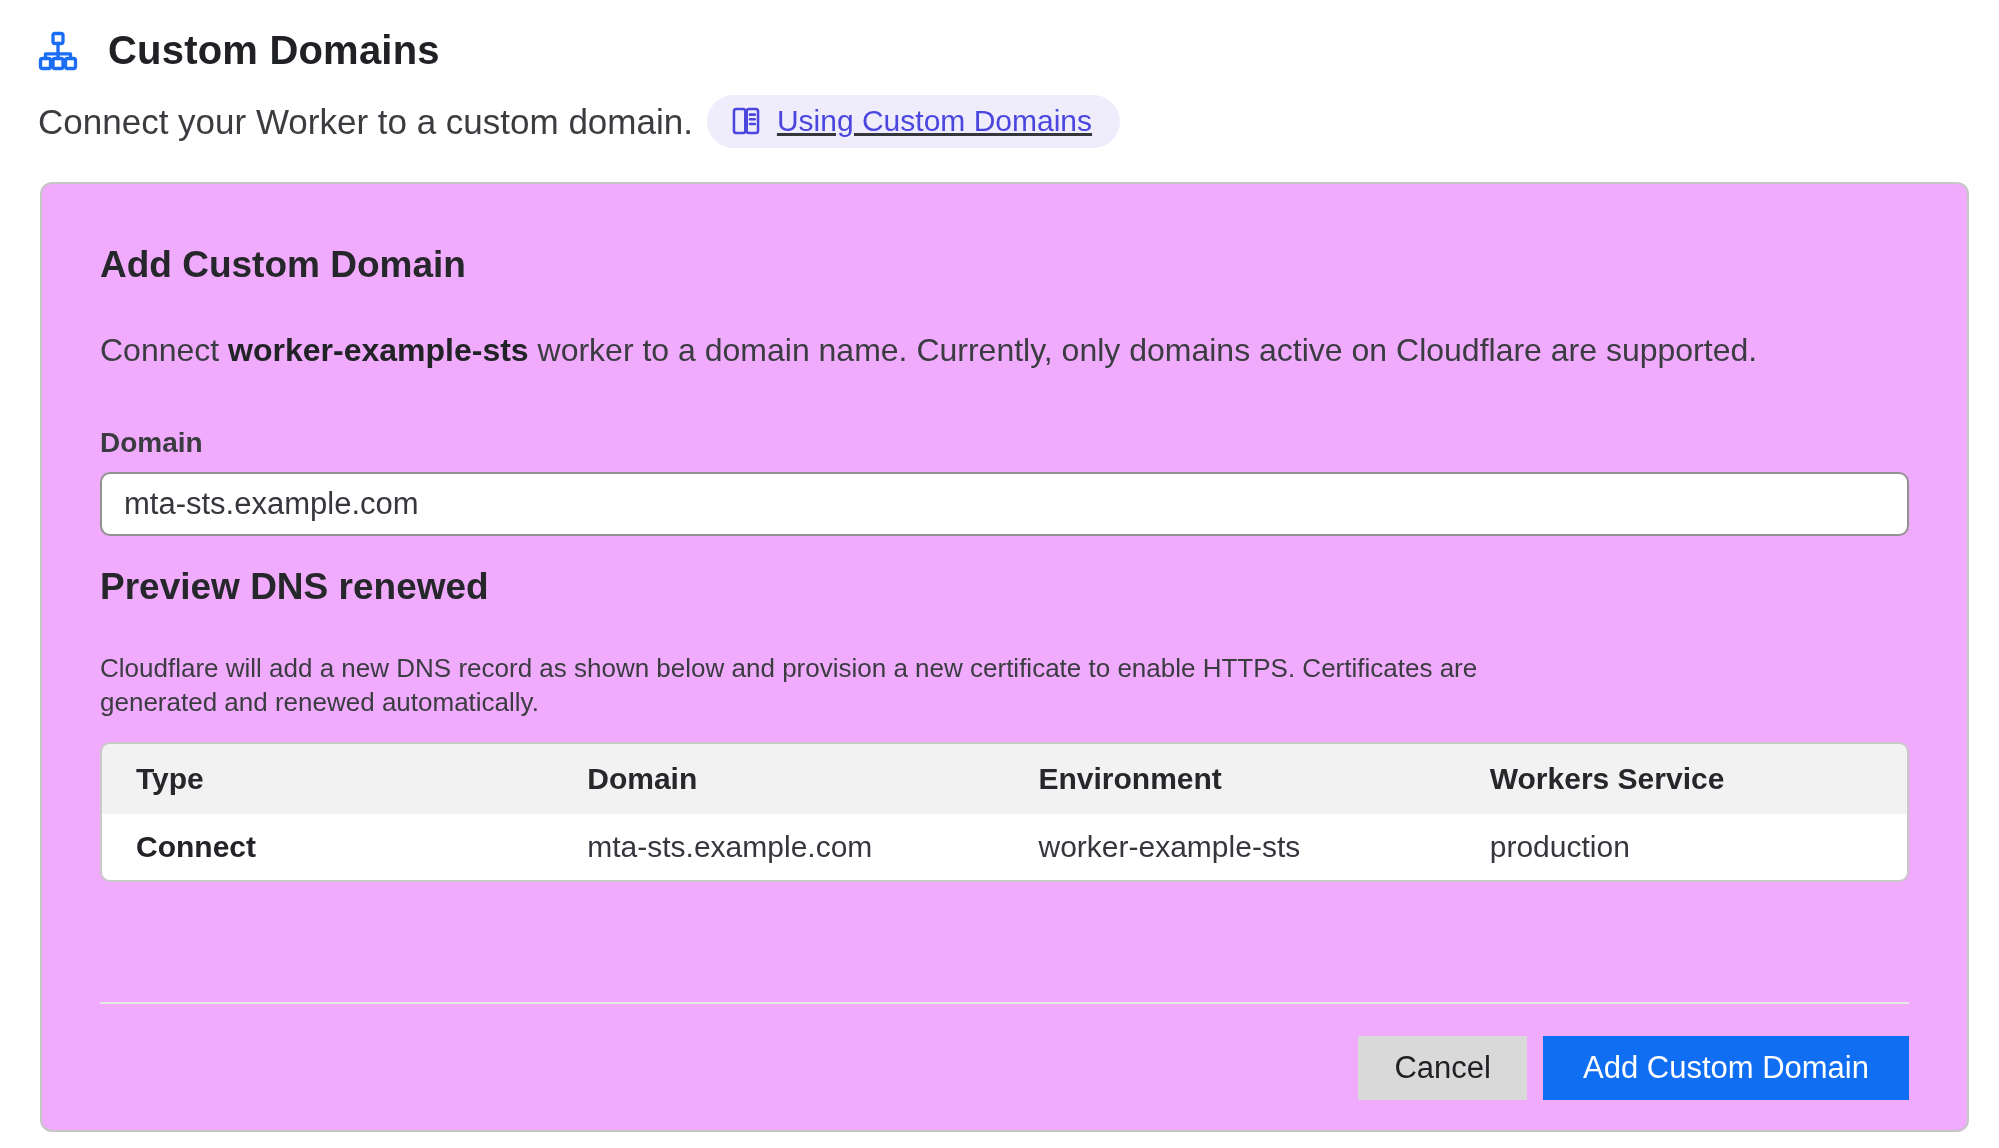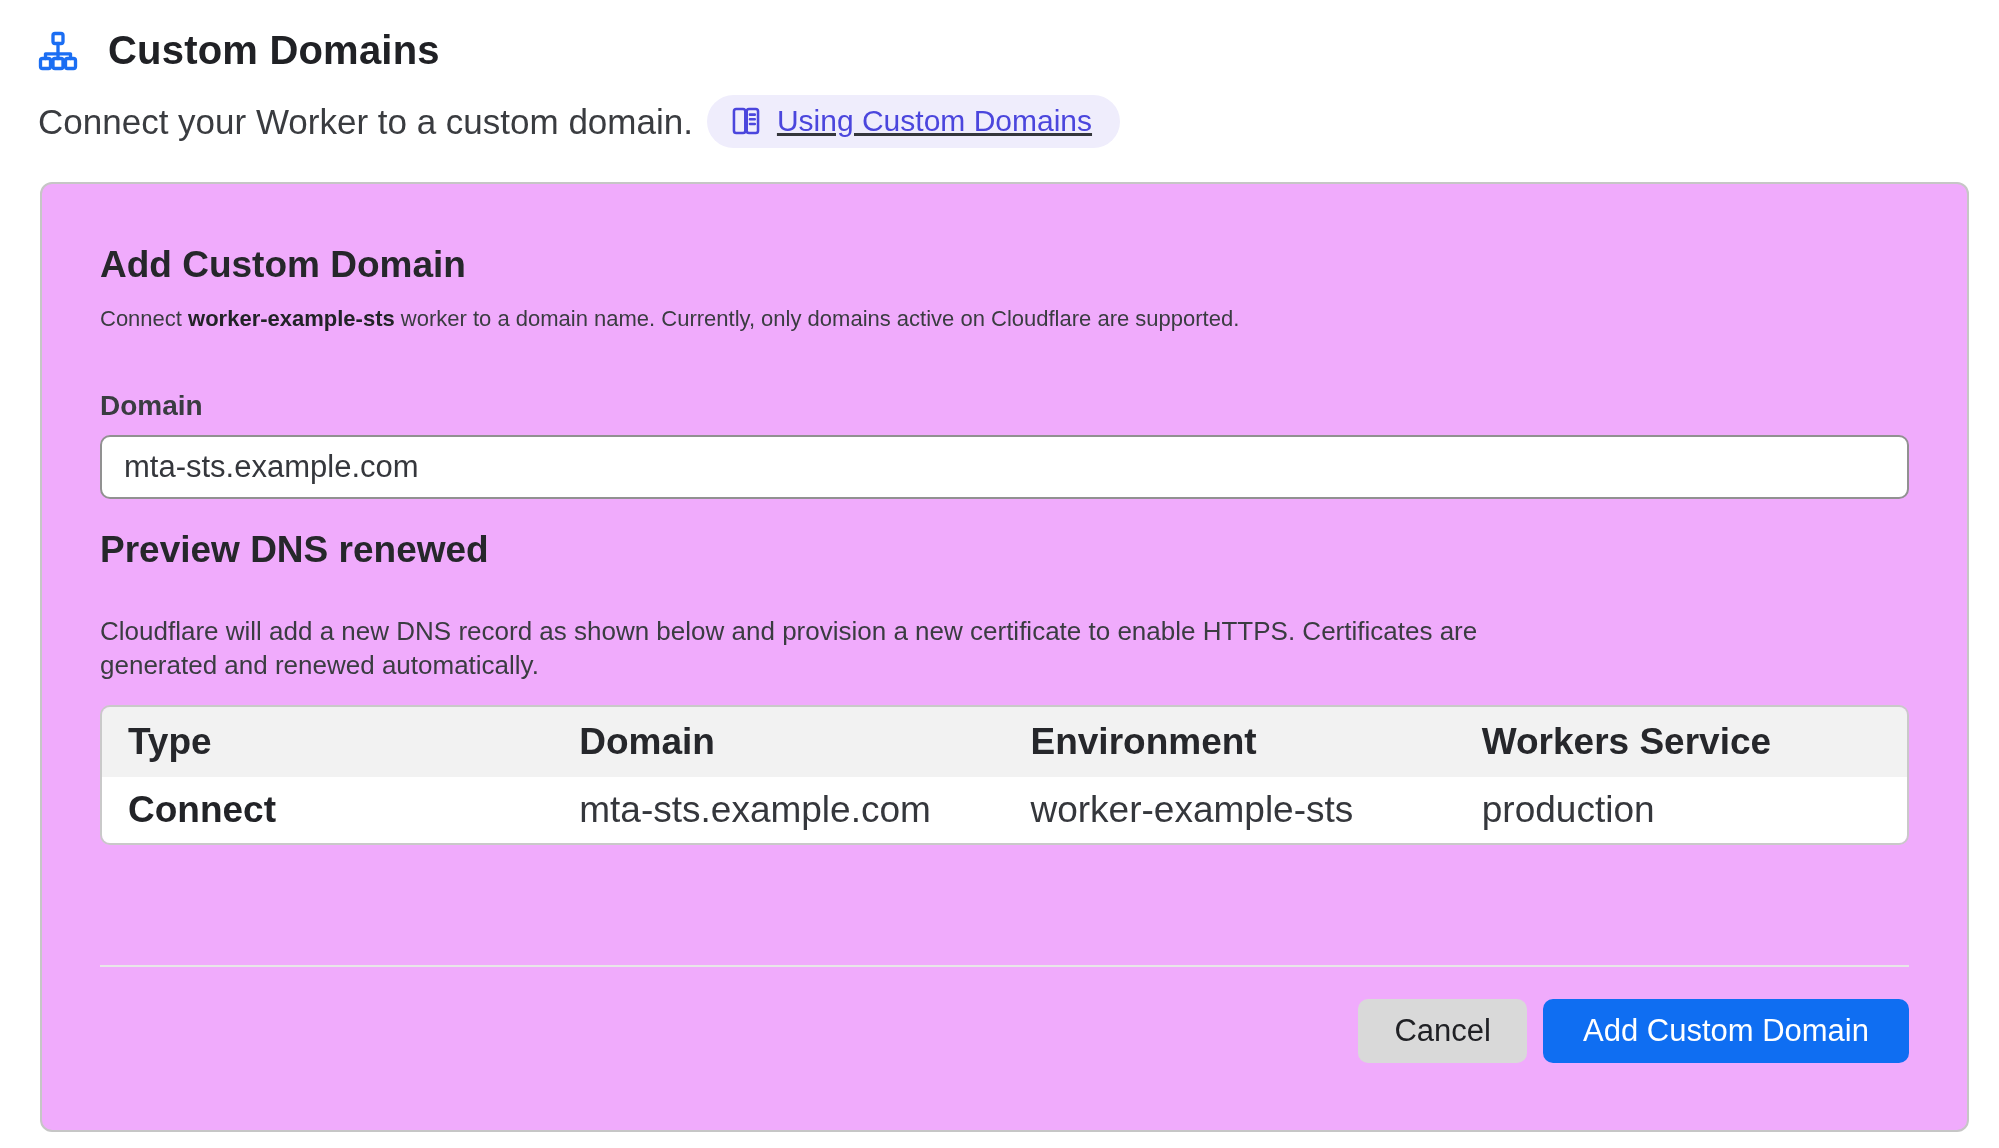--- a/index.html
+++ b/index.html
@@ -29,21 +29,21 @@
 
   
   .card {
     margin: 34px 0 0 2px;
     width: 1929px; height: 950px;
     border: 2px solid #c6c6c6; border-radius: 12px;
     background: #f0abfc;
     padding: 60px 58px 0 58px;
   }
   .card h2 { font-size: 37px; font-weight: 600; color: #26272b; }
-  .desc { font-size: 22px; color: #3a3c41; margin-top: 20px; }
+  .desc { font-size: 32px; color: #3a3c41; margin-top: 46px; }
   .desc b { color: #222327; }
 
   .field-label { display: block; font-size: 28px; font-weight: 700; color: #3a3c41; margin-top: 58px; }
   .domain-input {
     display: block; width: 100%; height: 64px; margin-top: 13px;
     border: 2px solid #919191; border-radius: 10px;
     font-size: 31px; color: #35373c; padding: 0 22px;
     font-family: "Liberation Sans", sans-serif; background: #fff; outline: none;
   }
 
@@ -52,33 +52,33 @@
 
   
   .dns-table {
     margin-top: 22px; width: 100%;
     border: 2px solid #c9c9c9; border-radius: 10px;
     overflow: hidden;
   }
   .t-row { display: flex; align-items: center; }
   .t-head { background: #f2f2f2; height: 70px; }
   .t-body { background: #fff; height: 66px; }
-  .t-cell { flex: 1 1 0; padding-left: 26px; font-size: 37px; white-space: nowrap; }
+  .t-cell { flex: 1 1 0; padding-left: 34px; font-size: 30px; white-space: nowrap; }
   .t-head .t-cell { font-weight: 600; color: #26272b; }
   .t-body .t-cell { color: #35373c; }
   .t-body .t-cell.cell-type { font-weight: 700; color: #222327; }
 
   .divider { margin-top: 120px; border: none; border-top: 2px solid #e7e7e7; width: 100%; }
 
   
   .actions { display: flex; justify-content: flex-end; align-items: center; gap: 16px; margin-top: 32px; }
   .btn {
     font-family: "Liberation Sans", sans-serif;
     font-size: 31px; height: 64px;
-    border: none; border-radius: 10px; cursor: pointer;
+    border: none; border-radius: 0; cursor: pointer;
     display: inline-flex; align-items: center;
   }
   .btn-cancel { background: #d9d9d9; color: #202125; padding: 0 36px; }
   .btn-primary { background: #0f6ef2; color: #ffffff; padding: 0 40px; }
 </style>
 </head>
 <body>
 
 <div class="page">
 

